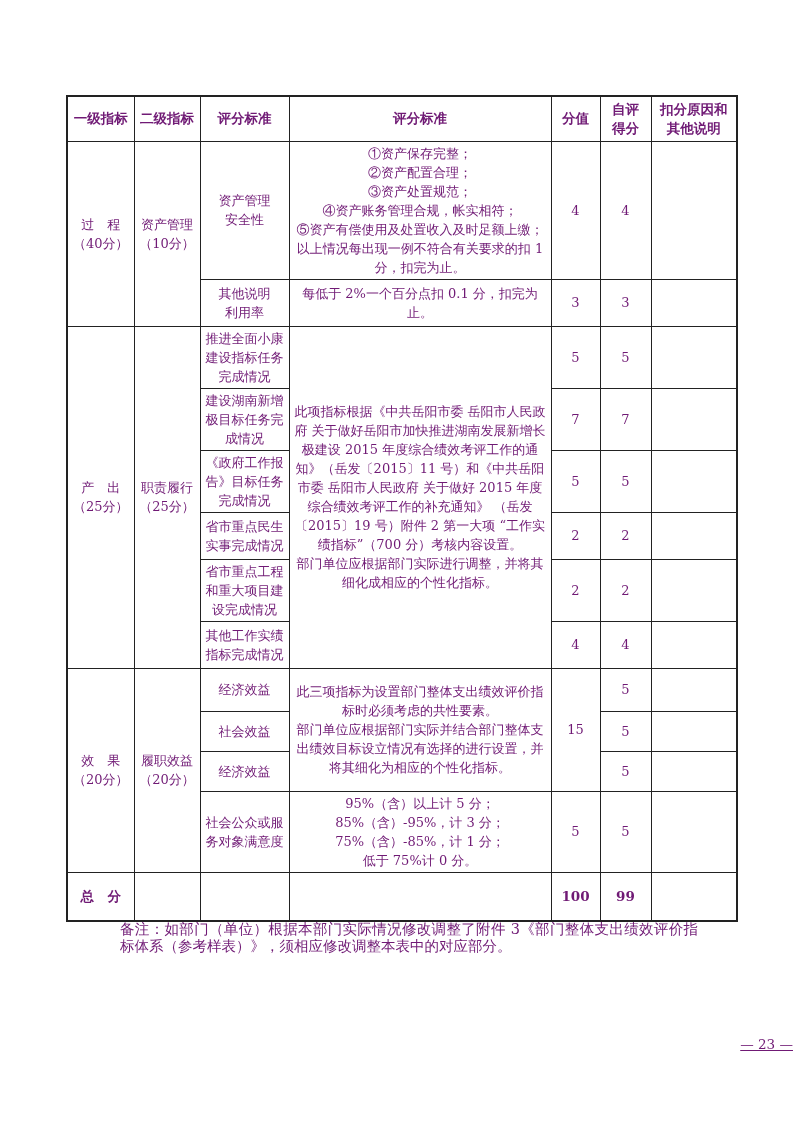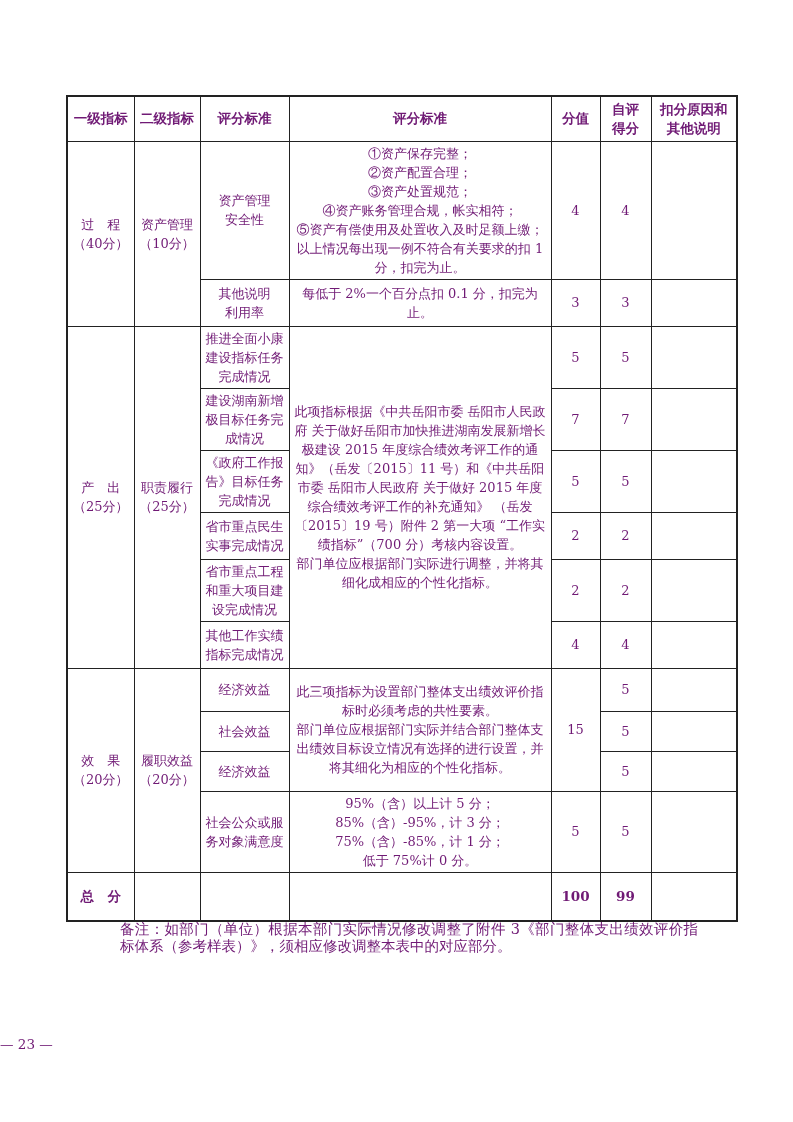--- a/index.html
+++ b/index.html
@@ -40,22 +40,23 @@
     left:120px;top:921px;
     width:578px;
     font-size:14.5px;
     line-height:17px;
     text-align:justify;
   }
   .page-number{
     position:absolute;
     left:0;top:1036px;
     width:100%;
-    text-align:left;
+    text-align:right;
     font-size:13.5px;
+    text-decoration:underline;
   }
 </style>
 </head>
 <body>
 
 <div class="page">
 
   <table class="indicator">
     <colgroup>
       <col style="width:67px">

